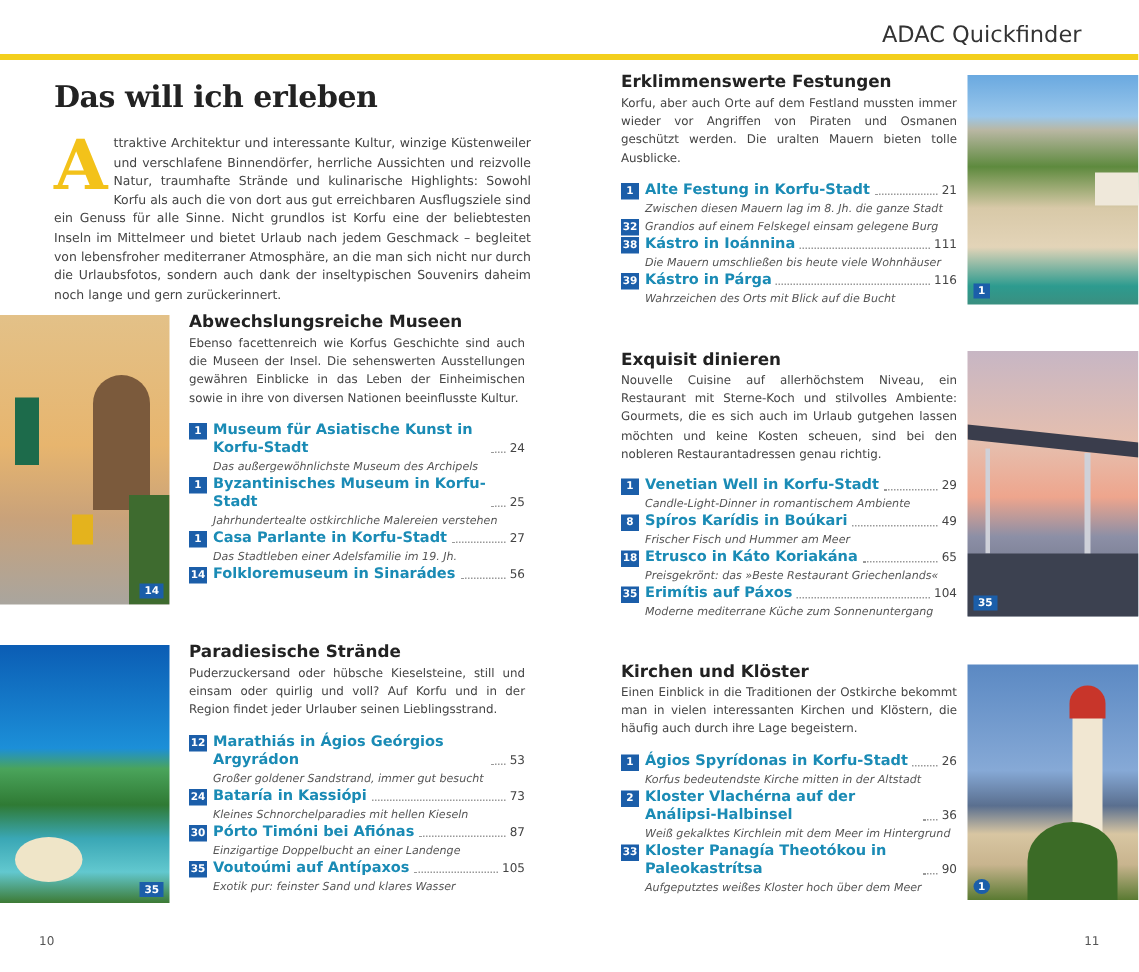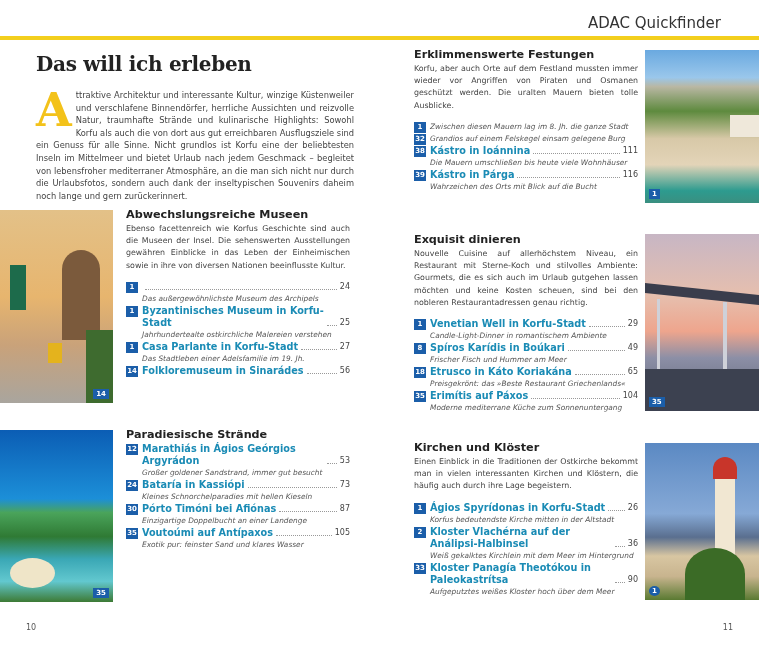--- a/index.html
+++ b/index.html
@@ -67,20 +67,21 @@
   <div style="position:absolute;left:40px;top:105px;width:60px;height:52px;border-radius:50% 50% 0 0;background:#3b6b26"></div>
   <span class="pbadge" style="left:4px;border-radius:50%">1</span>
 </div>
 
 <div class="section" style="left:126px;top:208px">
   <h2 class="sec-title">Abwechslungsreiche Museen</h2>
   <p class="sec-text">Ebenso facettenreich wie Korfus Geschichte sind auch die Museen der Insel. Die sehenswerten Ausstellungen gewähren Einblicke in das Leben der Einheimischen sowie in ihre von diversen Nationen beeinflusste Kultur.</p>
   <div class="item">
       <span class="badge">1</span>
       <div class="iname">
+        <span class="nm">Museum für Asiatische Kunst in Korfu-Stadt</span>
         <span class="dots"></span>
         <span class="pg">24</span>
       </div>
       <div class="idesc">Das außergewöhnlichste Museum des Archipels</div>
     </div>
   <div class="item">
       <span class="badge">1</span>
       <div class="iname">
         <span class="nm">Byzantinisches Museum in Korfu-Stadt</span>
         <span class="dots"></span>
@@ -102,20 +103,21 @@
       <div class="iname">
         <span class="nm">Folkloremuseum in Sinarádes</span>
         <span class="dots"></span>
         <span class="pg">56</span>
       </div>
     </div>
 </div>
 
 <div class="section" style="left:126px;top:428px">
   <h2 class="sec-title">Paradiesische Strände</h2>
+  <p class="sec-text">Puderzuckersand oder hübsche Kieselsteine, still und einsam oder quirlig und voll? Auf Korfu und in der Region findet jeder Urlauber seinen Lieblingsstrand.</p>
   <div class="item">
       <span class="badge">12</span>
       <div class="iname">
         <span class="nm">Marathiás in Ágios Geórgios Argyrádon</span>
         <span class="dots"></span>
         <span class="pg">53</span>
       </div>
       <div class="idesc">Großer goldener Sandstrand, immer gut besucht</div>
     </div>
   <div class="item">
@@ -145,20 +147,25 @@
       </div>
       <div class="idesc">Exotik pur: feinster Sand und klares Wasser</div>
     </div>
 </div>
 
 <div class="section" style="left:414px;top:48px">
   <h2 class="sec-title">Erklimmenswerte Festungen</h2>
   <p class="sec-text">Korfu, aber auch Orte auf dem Festland mussten immer wieder vor Angriffen von Piraten und Osmanen geschützt werden. Die uralten Mauern bieten tolle Ausblicke.</p>
   <div class="item">
       <span class="badge">1</span>
+      <div class="iname">
+        <span class="nm">Alte Festung in Korfu-Stadt</span>
+        <span class="dots"></span>
+        <span class="pg">21</span>
+      </div>
       <div class="idesc">Zwischen diesen Mauern lag im 8. Jh. die ganze Stadt</div>
     </div>
   <div class="item">
       <span class="badge">32</span>
       <div class="idesc">Grandios auf einem Felskegel einsam gelegene Burg</div>
     </div>
   <div class="item">
       <span class="badge">38</span>
       <div class="iname">
         <span class="nm">Kástro in Ioánnina</span>

